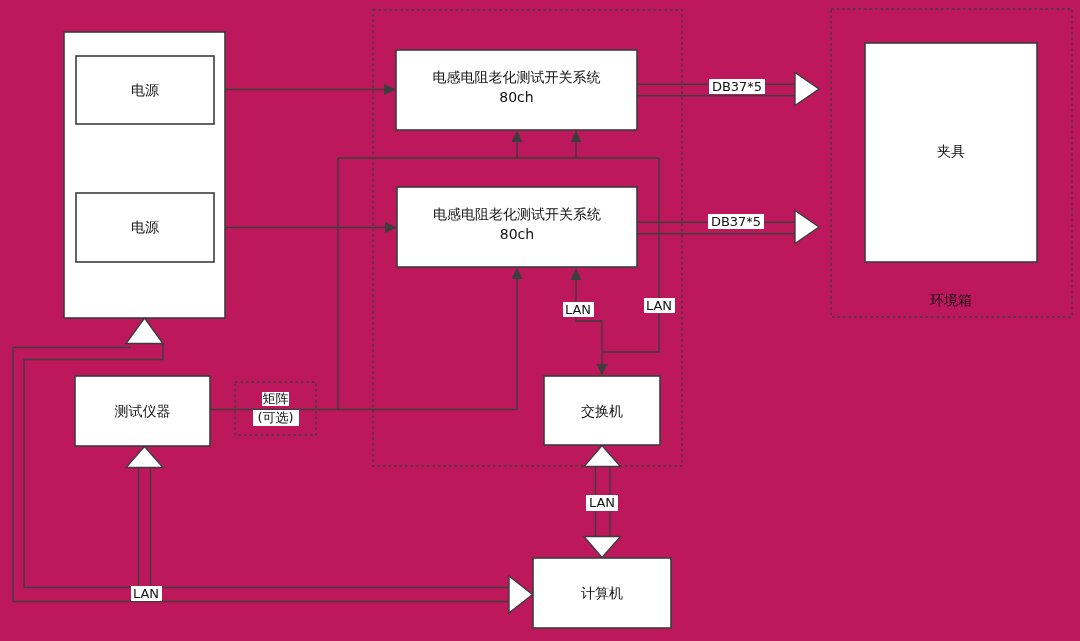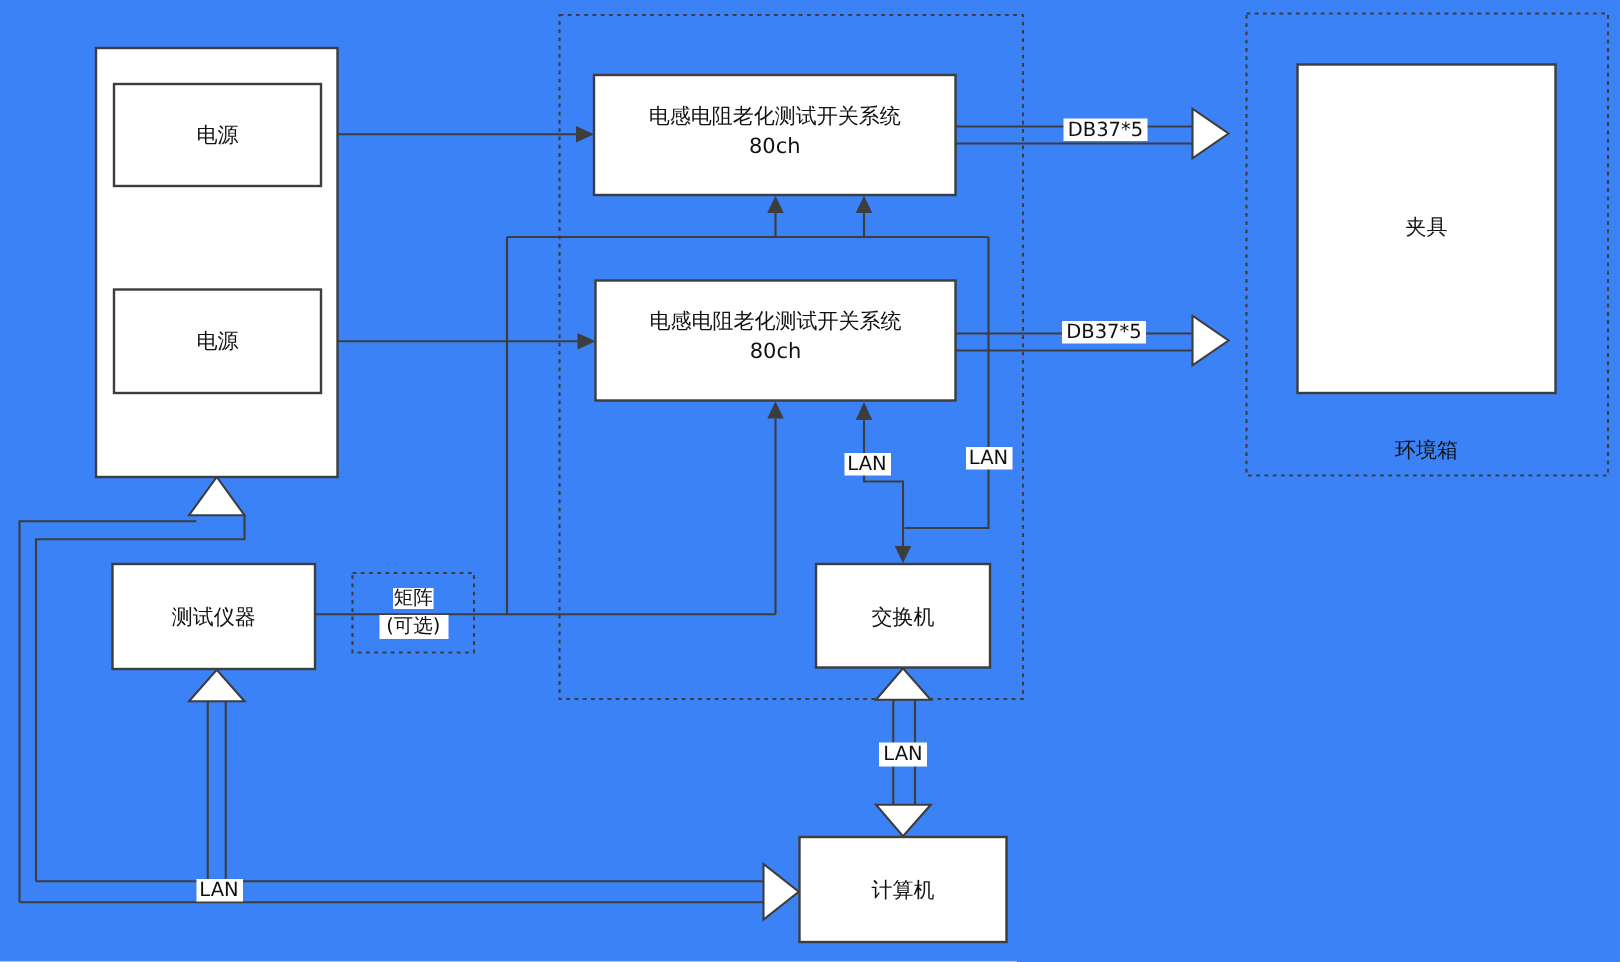--- a/index.html
+++ b/index.html
@@ -1,16 +1,16 @@
 <!DOCTYPE html>
 <html><head>
 <meta charset="utf-8">
 <style>
   html, body { margin: 0; padding: 0; background: #ffffff; }
-  .canvas-wrap { width: 1080px; height: 641px; position: relative; background: #3b82f6; text-align: center; }
+  .canvas-wrap { width: 1080px; height: 641px; position: relative; background: #be185d; text-align: center; }
   svg { display: block; }
   .box    { fill: #ffffff; stroke: #3d3d3d; stroke-width: 1.6; }
   .dashed { fill: none; stroke: #3d3d3d; stroke-width: 1.4; stroke-dasharray: 2.5 3; }
   .wire   { fill: none; stroke: #3d3d3d; stroke-width: 1.4; }
   .ah     { fill: #3d3d3d; stroke: none; }
   .hollow { fill: #ffffff; stroke: #3d3d3d; stroke-width: 1.4; }
   .hwire  { fill: none; stroke: #3d3d3d; stroke-width: 1.4; }
   .whitebg { fill: #ffffff; stroke: none; }
   .lbl {
     font-family: "DejaVu Sans", "Liberation Sans", sans-serif;

